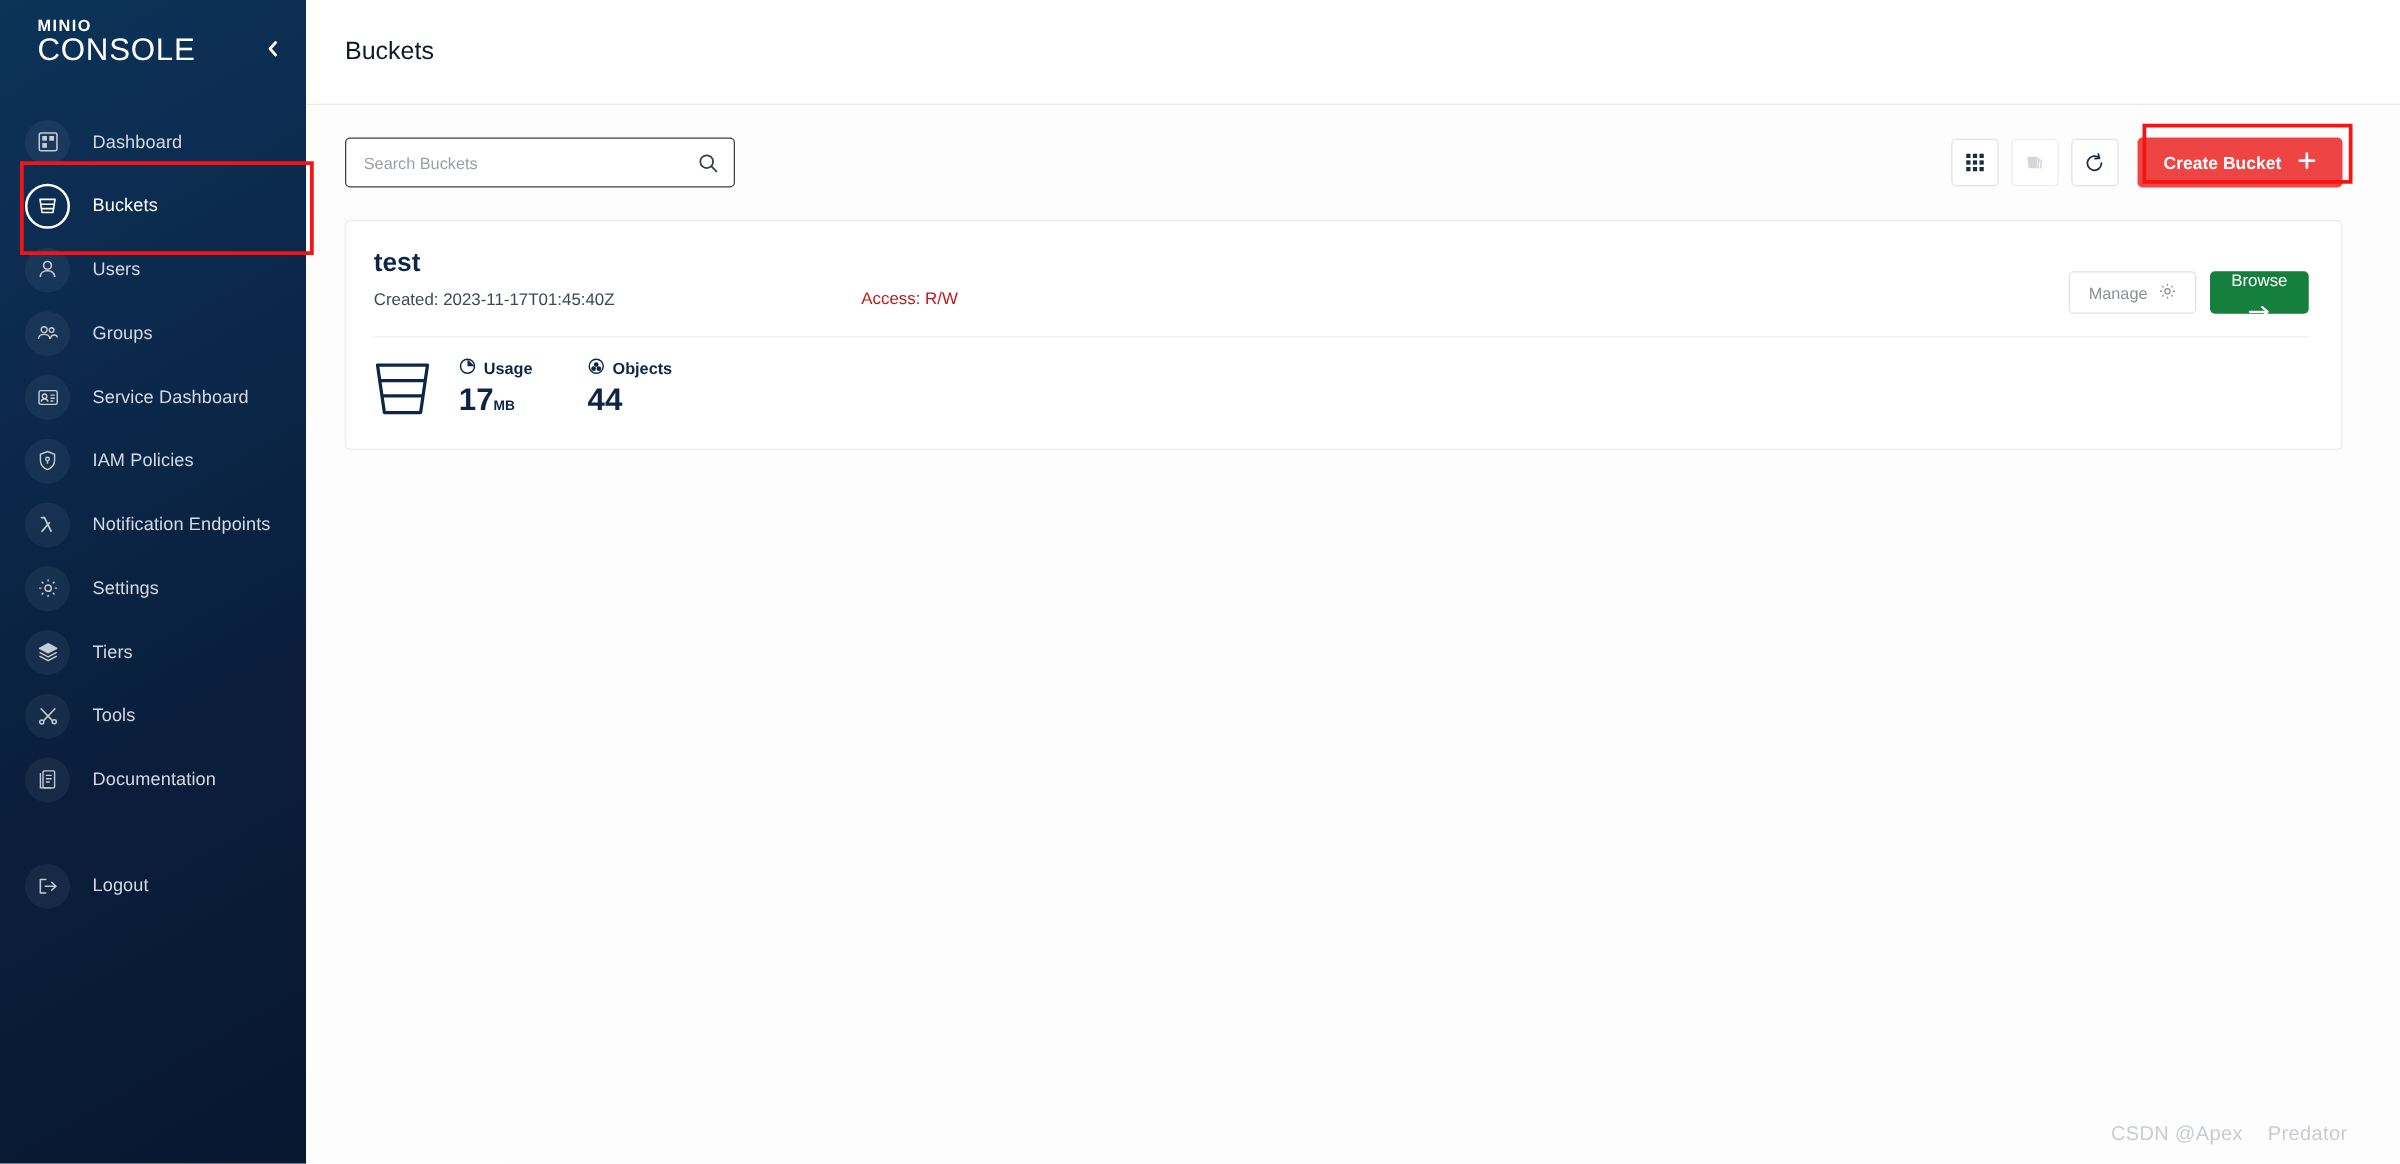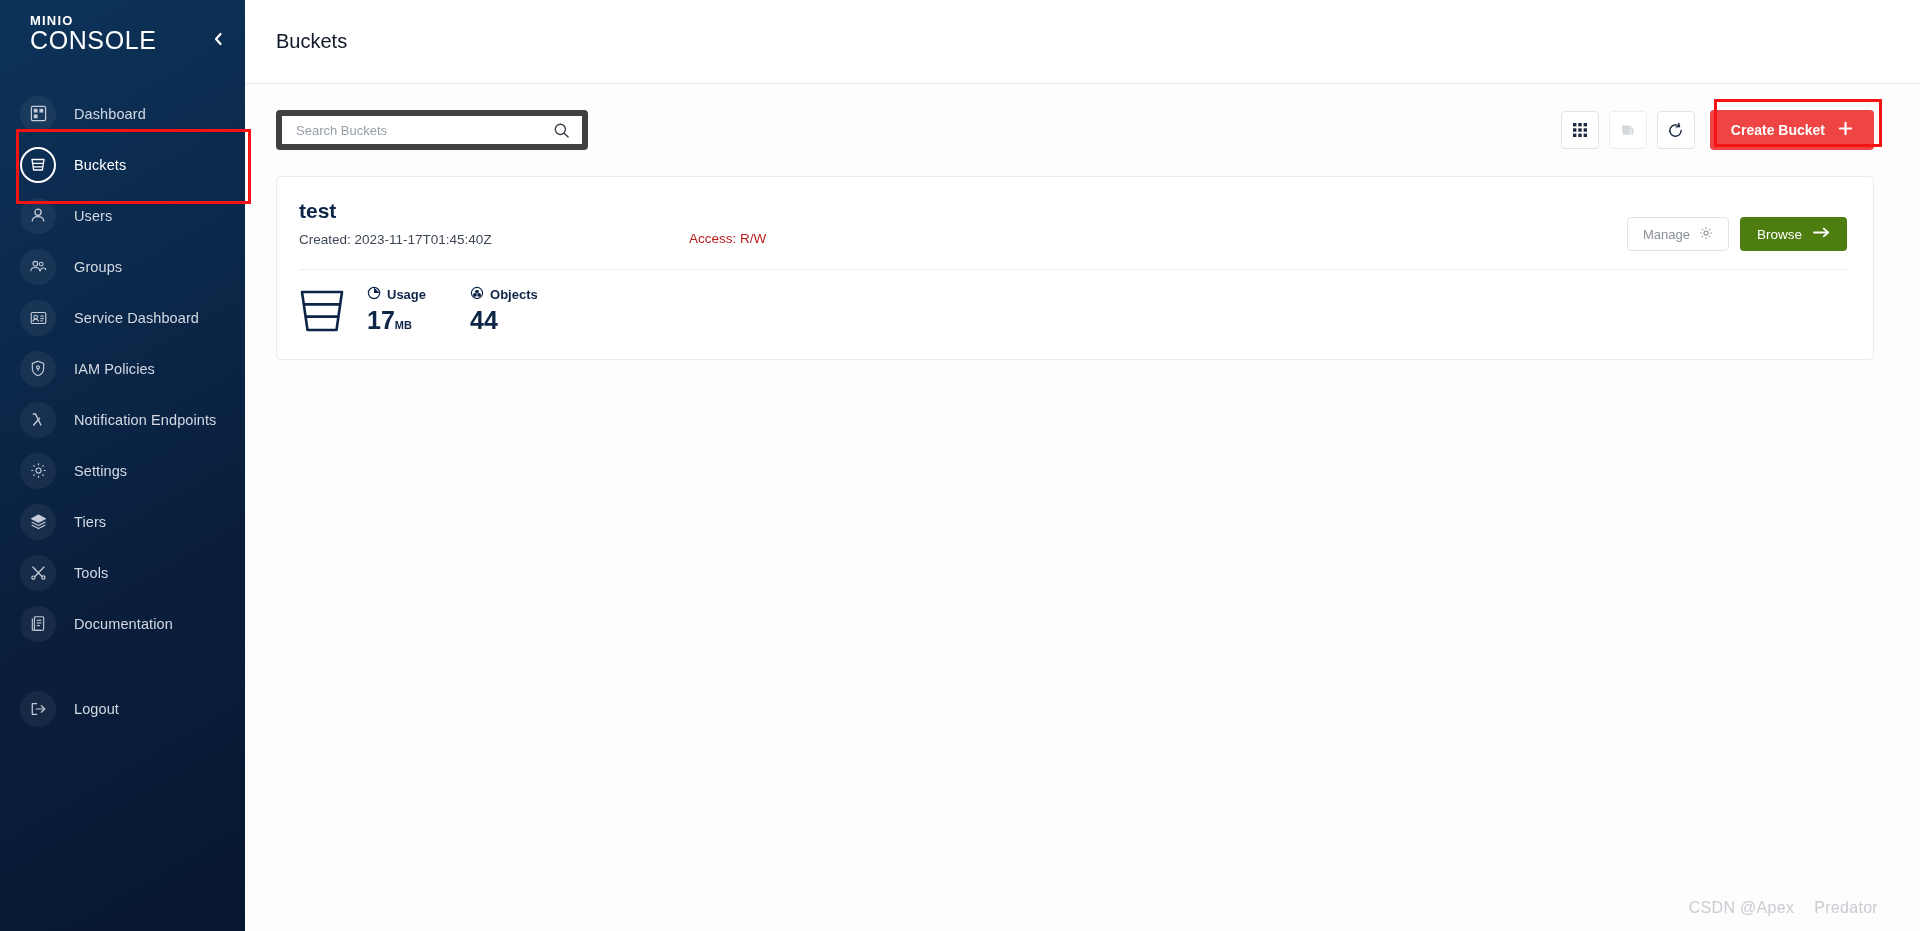--- a/index.html
+++ b/index.html
@@ -68,21 +68,21 @@
   .page-header {
     height: 84px; flex: 0 0 84px; display: flex; align-items: center;
     padding-left: 31px; border-bottom: 1px solid #e9ebee; background: #fff;
   }
   .page-title { font-size: 20px; color: #111827; font-weight: 400; }
 
   .content { flex: 1 1 auto; background: #fdfdfd; padding: 26px 46px 0 31px; }
 
   .toolbar { display: flex; align-items: center; justify-content: space-between; }
   .search-box {
-    width: 312px; height: 40px; border: 6px solid #404040; border-radius: 4px;
+    width: 312px; height: 40px; border: 1px solid #404040; border-radius: 4px;
     background: #fff; display: flex; align-items: center;
     padding: 0 12px 0 14px; cursor: text;
   }
   .search-input {
     border: 0; outline: 0; flex: 1 1 auto; font-size: 13px; color: #333;
     font-family: "Liberation Sans", sans-serif; background: transparent;
   }
   .search-input::placeholder { color: #9aa0a8; }
   .search-icon { color: #3a3f47; display: flex; }
 
@@ -116,23 +116,24 @@
   .bucket-access { font-size: 13.5px; color: #b91c1c; padding-top: 32px; flex: 1 1 auto; }
   .card-actions { display: flex; align-items: center; gap: 11px; padding-top: 18px; }
   .manage-btn {
     height: 34px; padding: 0 15px; border: 1px solid #dfe2e6; border-radius: 4px;
     background: #fff; color: #8b9098; font-size: 13px; display: flex;
     align-items: center; gap: 9px; cursor: pointer;
     font-family: "Liberation Sans", sans-serif;
   }
   .browse-btn {
     height: 34px; padding: 0 17px; border: 0; border-radius: 4px;
-    background: #4d7c0f; color: #fff; font-size: 13.5px; display: flex;
+    background: #15803d; color: #fff; font-size: 13.5px; display: flex;
     align-items: center; gap: 11px; cursor: pointer;
     font-family: "Liberation Sans", sans-serif;
+    flex-direction: column;
   }
   .card-div { height: 1px; background: #edeff1; margin: 18px 0 0 0; }
   .card-stats { display: flex; align-items: center; padding-top: 15px; }
   .bucket-glyph { flex: 0 0 68px; color: #0d2647; display: flex; }
   .stat { margin-right: 44px; }
   .stat-head {
     display: flex; align-items: center; gap: 6px;
     font-size: 13px; font-weight: 700; color: #0d2647;
   }
   .stat-val { font-size: 25px; font-weight: 700; color: #0d2647; margin-top: 3px; }

